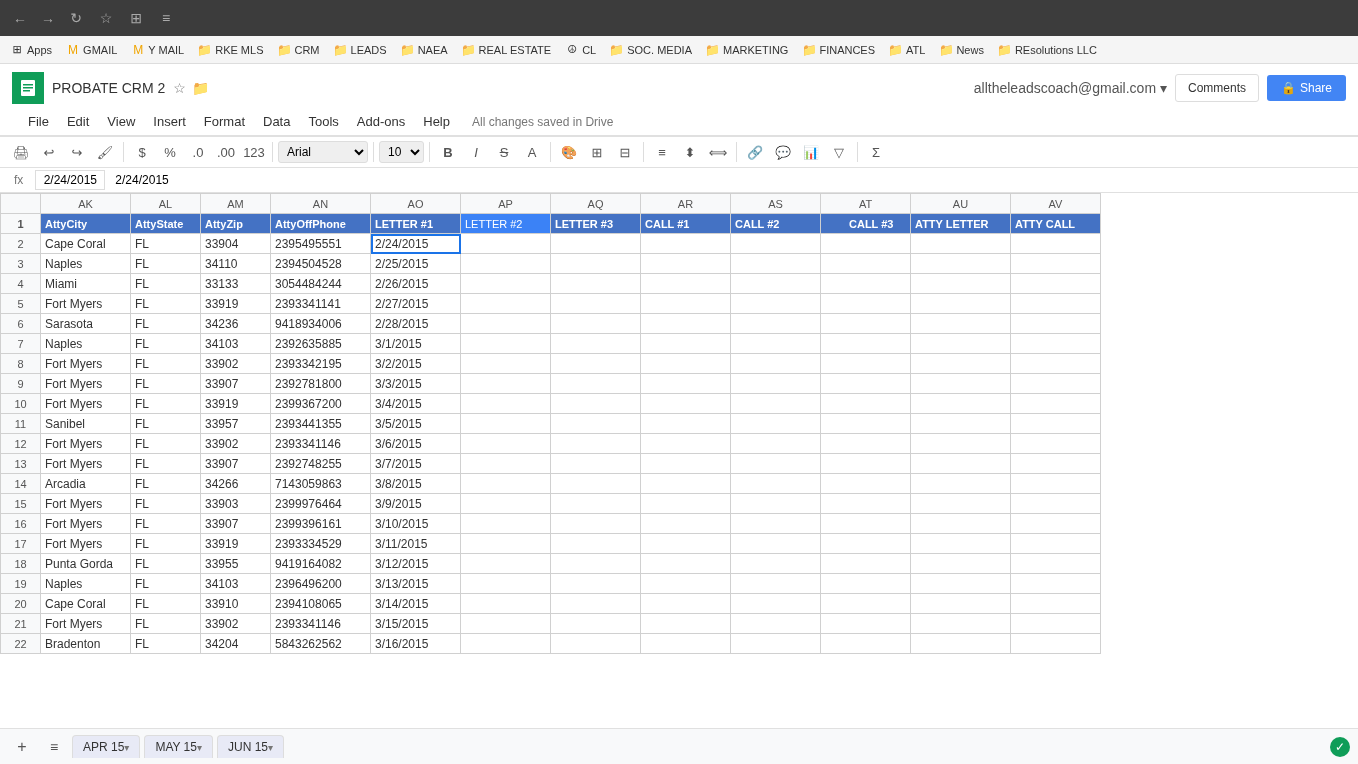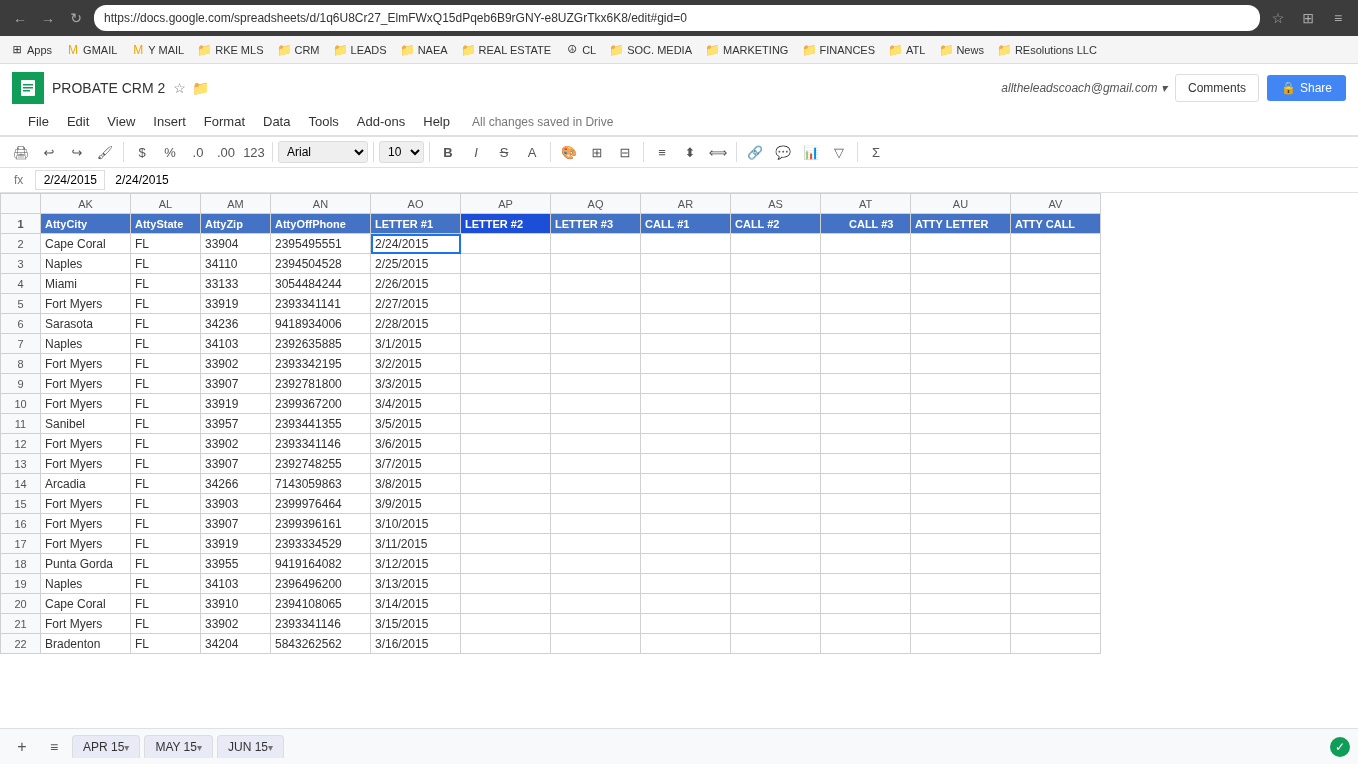--- a/index.html
+++ b/index.html
@@ -119,23 +119,22 @@
       color: #777;
       font-size: 14px;
     }
     .header-right {
       margin-left: auto;
       display: flex;
       align-items: center;
       gap: 8px;
     }
     .user-email {
-      font-size: 12px;
+      font-size: 14px;
       color: #555;
-      font-style: italic;
     }
     .comments-btn {
       padding: 6px 12px;
       border: 1px solid #ddd;
       border-radius: 3px;
       background: #fff;
       cursor: pointer;
       font-size: 12px;
       color: #333;
     }
@@ -339,23 +338,20 @@
     }
   </style>
 </head>
 <body>
 
 <div class="browser-bar">
   <div class="browser-nav-btns">
     <button class="nav-btn">←</button>
     <button class="nav-btn">→</button>
     <button class="nav-btn">↻</button>
-  </div>
-  <div class="address-bar">
-    <span>https://docs.google.com/spreadsheets/d/1q6U8Cr27_ElmFWxQ15dPqeb6B9rGNY-e8UZGrTkx6K8/edit#gid=0</span>
   </div>
   <div class="browser-icons">
     <div class="browser-icon-btn">☆</div>
     <div class="browser-icon-btn">⊞</div>
     <div class="browser-icon-btn">≡</div>
   </div>
 </div>
 
 <div class="bookmarks-bar">
   <div class="bookmark-item">
@@ -532,21 +528,21 @@
       </thead>
       <tbody id="grid-body">
 
         <tr class="header-row">
           <td class="row-num">1</td>
           <td style="background:#4472c4;color:white;font-weight:bold;">AttyCity</td>
           <td style="background:#4472c4;color:white;font-weight:bold;">AttyState</td>
           <td style="background:#4472c4;color:white;font-weight:bold;">AttyZip</td>
           <td style="background:#4472c4;color:white;font-weight:bold;">AttyOffPhone</td>
           <td style="background:#4472c4;color:white;font-weight:bold;">LETTER #1</td>
-          <td style="background:#1d4ed8;color:white;font-weight:bold;">LETTER #2</td>
+          <td style="background:#3b82f6;color:white;font-weight:normal;">LETTER #2</td>
           <td style="background:#4472c4;color:white;font-weight:bold;">LETTER #3</td>
           <td style="background:#4472c4;color:white;font-weight:bold;">CALL #1</td>
           <td style="background:#4472c4;color:white;font-weight:bold;">CALL #2</td>
           <td style="background:#4472c4;color:white;font-weight:bold;padding-left:28px;">CALL #3</td>
           <td style="background:#4472c4;color:white;font-weight:bold;">ATTY LETTER</td>
           <td style="background:#4472c4;color:white;font-weight:bold;">ATTY CALL</td>
         </tr>
       <tr>
             <td class="row-num">2</td>
             <td class="data-cell">Cape Coral</td>

